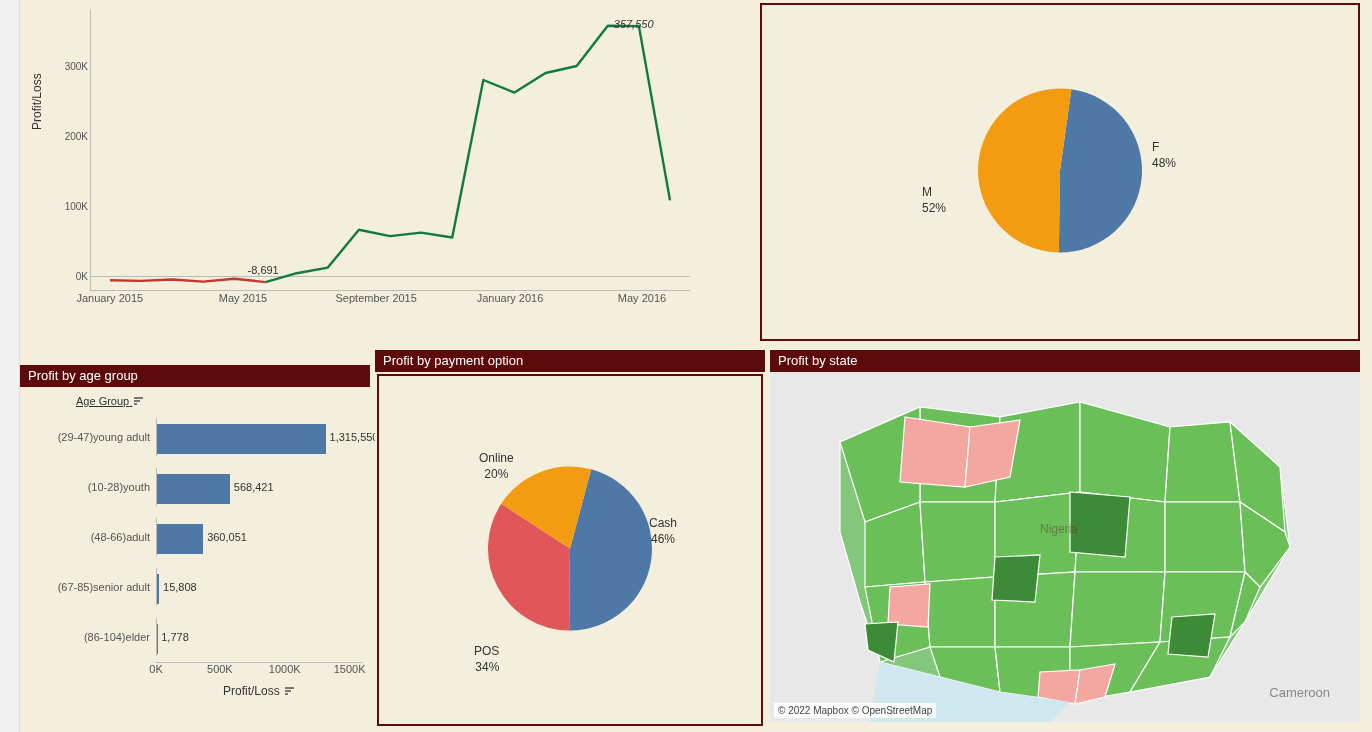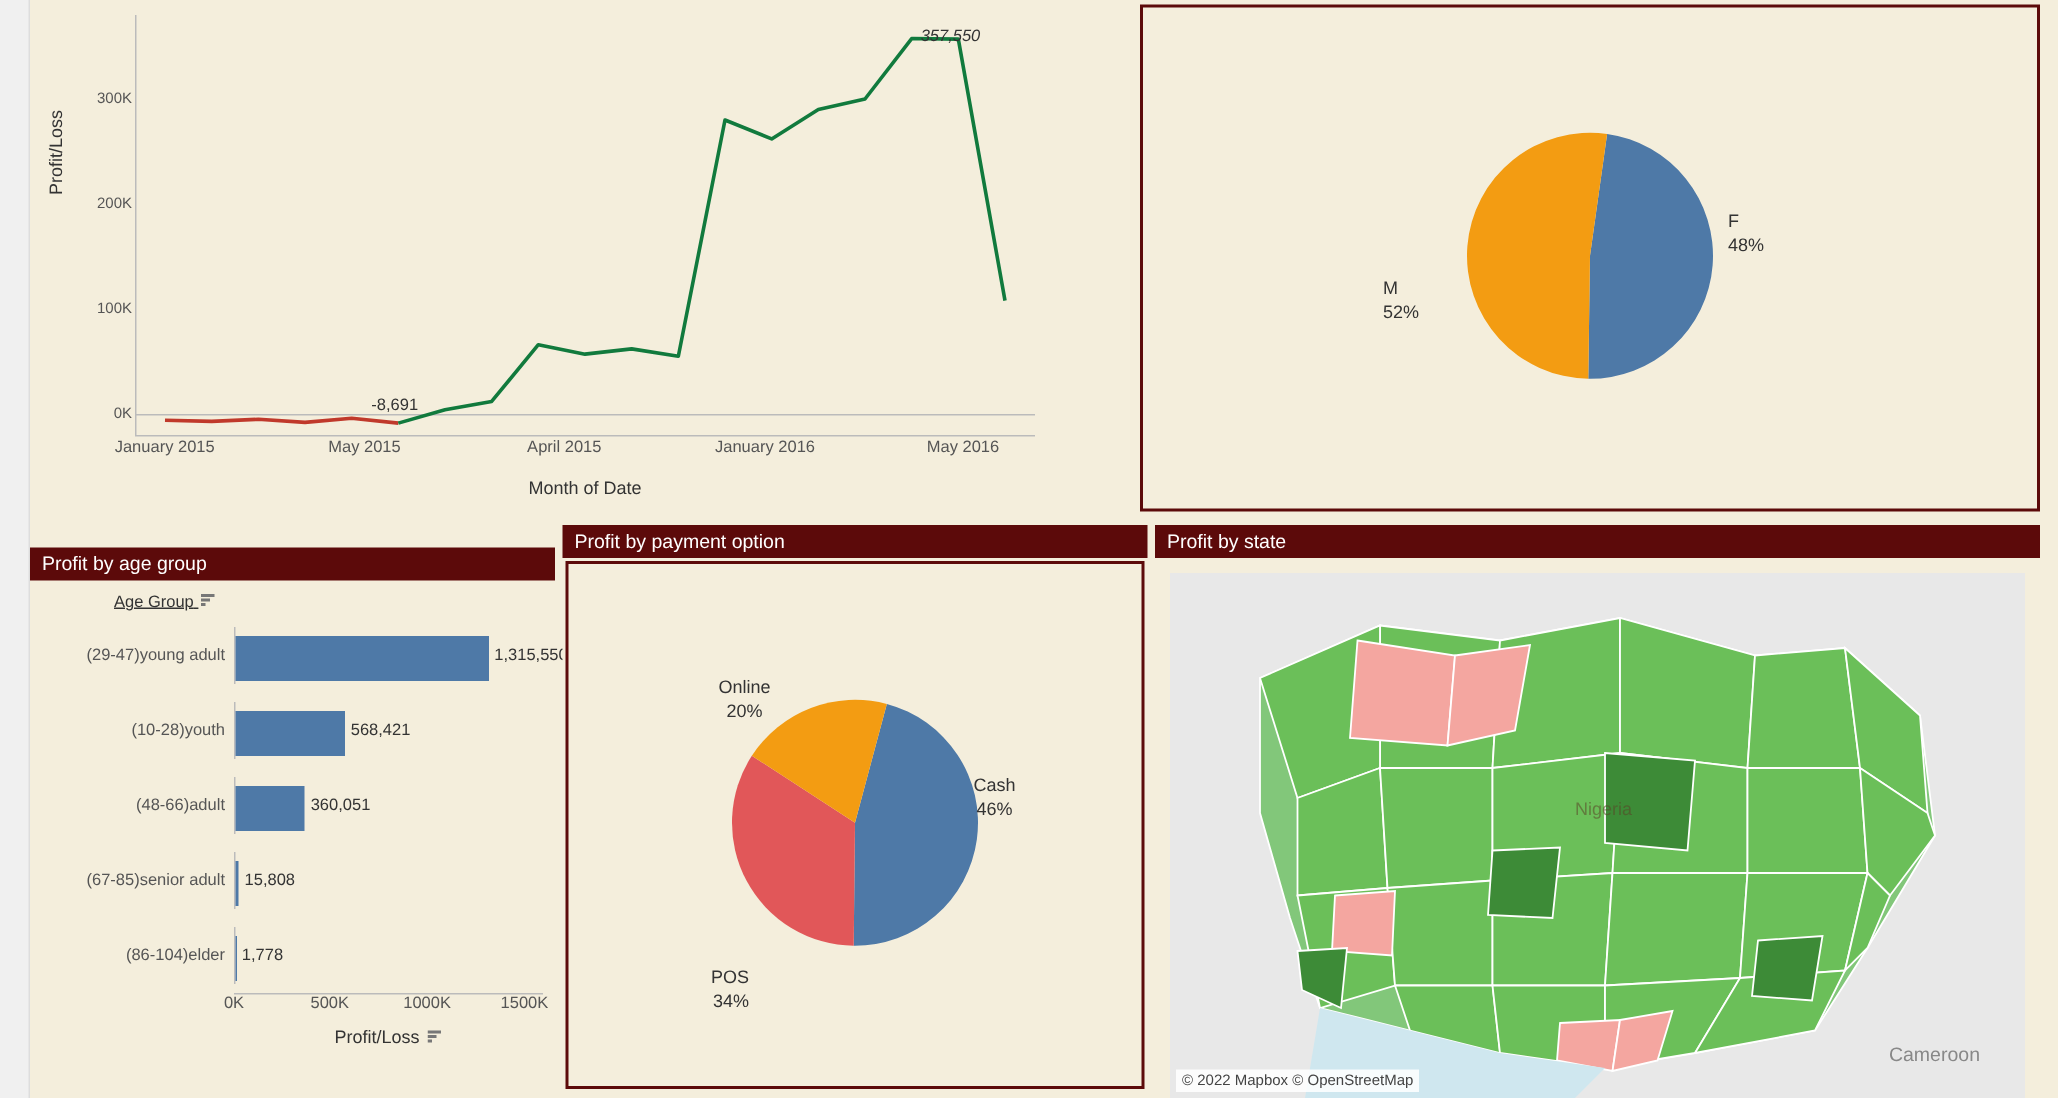--- a/index.html
+++ b/index.html
@@ -196,21 +196,21 @@
     position: relative;
     height: 352px;
     margin: 2px;
   }
 
   
   .map-panel { left: 750px; top: 350px; width: 590px; height: 380px; }
   .map-body {
     position: relative;
     height: 350px;
-    margin: 10px;
+    margin: 0;
     background: #e8e8e8;
     overflow: hidden;
   }
   .map-attrib {
     position: absolute;
     left: 4px; bottom: 4px;
     background: rgba(255,255,255,0.85);
     padding: 2px 4px;
     font-size: 10px;
     color: #444;
@@ -246,25 +246,24 @@
     <div class="y-axis-border"></div>
     <div class="zero-line" style="top:276px"></div>
     <div class="bottom-border"></div>
     <svg class="line-svg" id="line-svg">
         <path d="M20 270.2 L51.111111111111114 270.9 L82.22222222222223 269.5 L113.33333333333333 271.6 L144.44444444444446 268.8 L175.55555555555554 272.0837" fill="none" stroke="#c0392b" stroke-width="2.4" stroke-linejoin="round"></path>
         <path d="M175.55555555555554 272.0837 L206.66666666666666 263.2 L237.77777777777777 257.6 L268.8888888888889 219.8 L300 226.1 L331.1111111111111 222.6 L362.22222222222223 227.5 L393.3333333333333 70 L424.44444444444446 82.60000000000002 L455.55555555555554 63 L486.6666666666667 56 L517.7777777777778 15.714999999999975 L548.8888888888889 16.100000000000023 L580 190.39999999999998" fill="none" stroke="#117a3d" stroke-width="2.4" stroke-linejoin="round"></path>
       </svg>
     <div class="x-axis">
       <div class="x-tick" style="left:3.3%">January 2015</div>
       <div class="x-tick" style="left:25.5%">May 2015</div>
-      <div class="x-tick" style="left:47.7%">April 2015</div>
+      <div class="x-tick" style="left:47.7%">September 2015</div>
       <div class="x-tick" style="left:70%">January 2016</div>
       <div class="x-tick" style="left:92%">May 2016</div>
     </div>
-    <div class="x-label">Month of Date</div>
     <div id="line-annots">
         <div class="line-annot" style="left: 227.556px; top: 264.084px;">-8,691</div>
         <div class="line-annot" style="left: 593.778px; top: 17.715px; font-style: italic;">357,550</div>
       </div>
   </div>
 
   <div class="panel gender-panel bordered">
     <div class="pie-wrap">
       <svg id="gender-pie-svg" width="170" height="170" viewBox="-85 -85 170 170">
           <path d="M0 0 L11.412194278725366 -81.20198163680877 A82 82 0 0 1 -1.1448987878099037 81.99200696876295 Z" fill="#4e79a7"></path>

